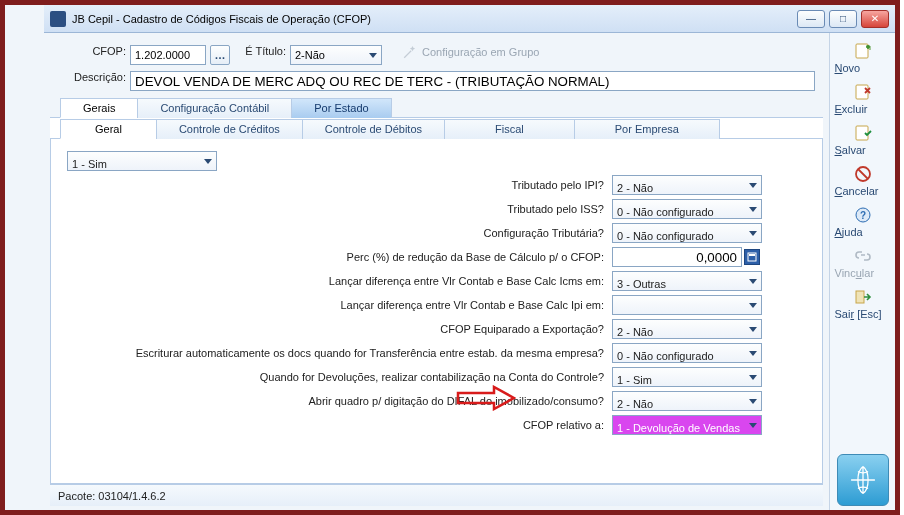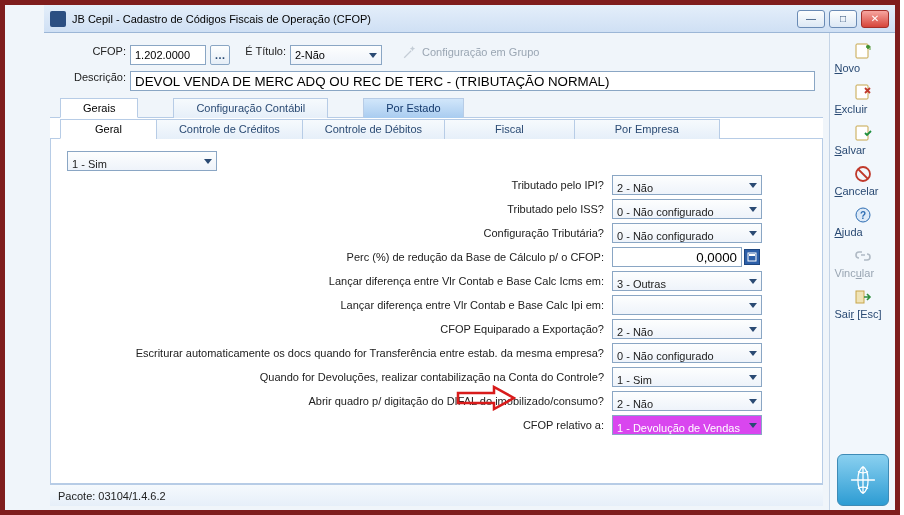--- a/index.html
+++ b/index.html
@@ -121,21 +121,20 @@
   .config-grupo svg { opacity:.5; }
   .desc-input {
     flex:1; height:20px; border:1px solid #8aa6c4; background:#fff; padding:2px 4px;
   }
 
   .tabs {
     margin-top: 4px;
     display: flex;
     border-bottom: 1px solid #b7cce6;
     padding-left: 10px;
-    gap: 36px;
   }
   .tab {
     padding: 3px 22px;
     border:1px solid #b7cce6;
     border-bottom:none;
     background: linear-gradient(#f6fafd,#e6eff9);
     margin-right:-1px;
     color:#2a4a73;
     position:relative;
     top:1px;

